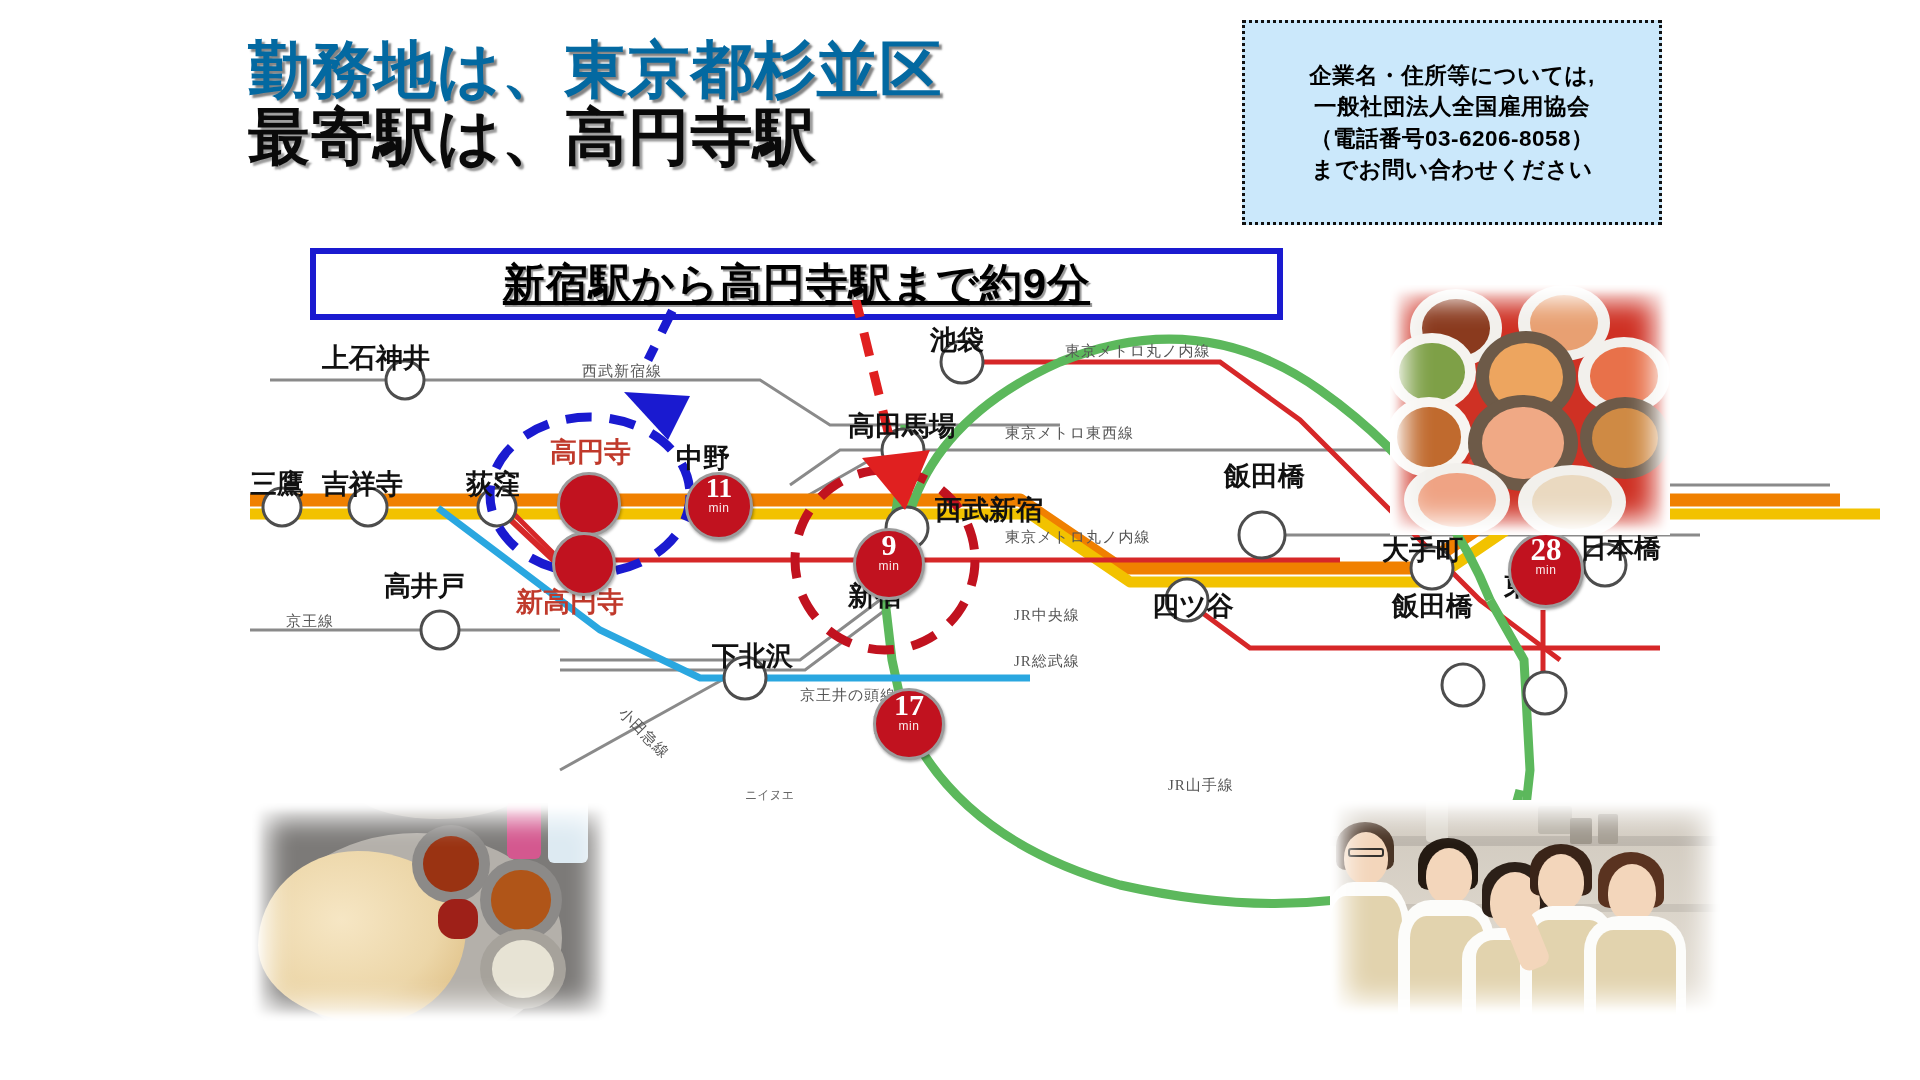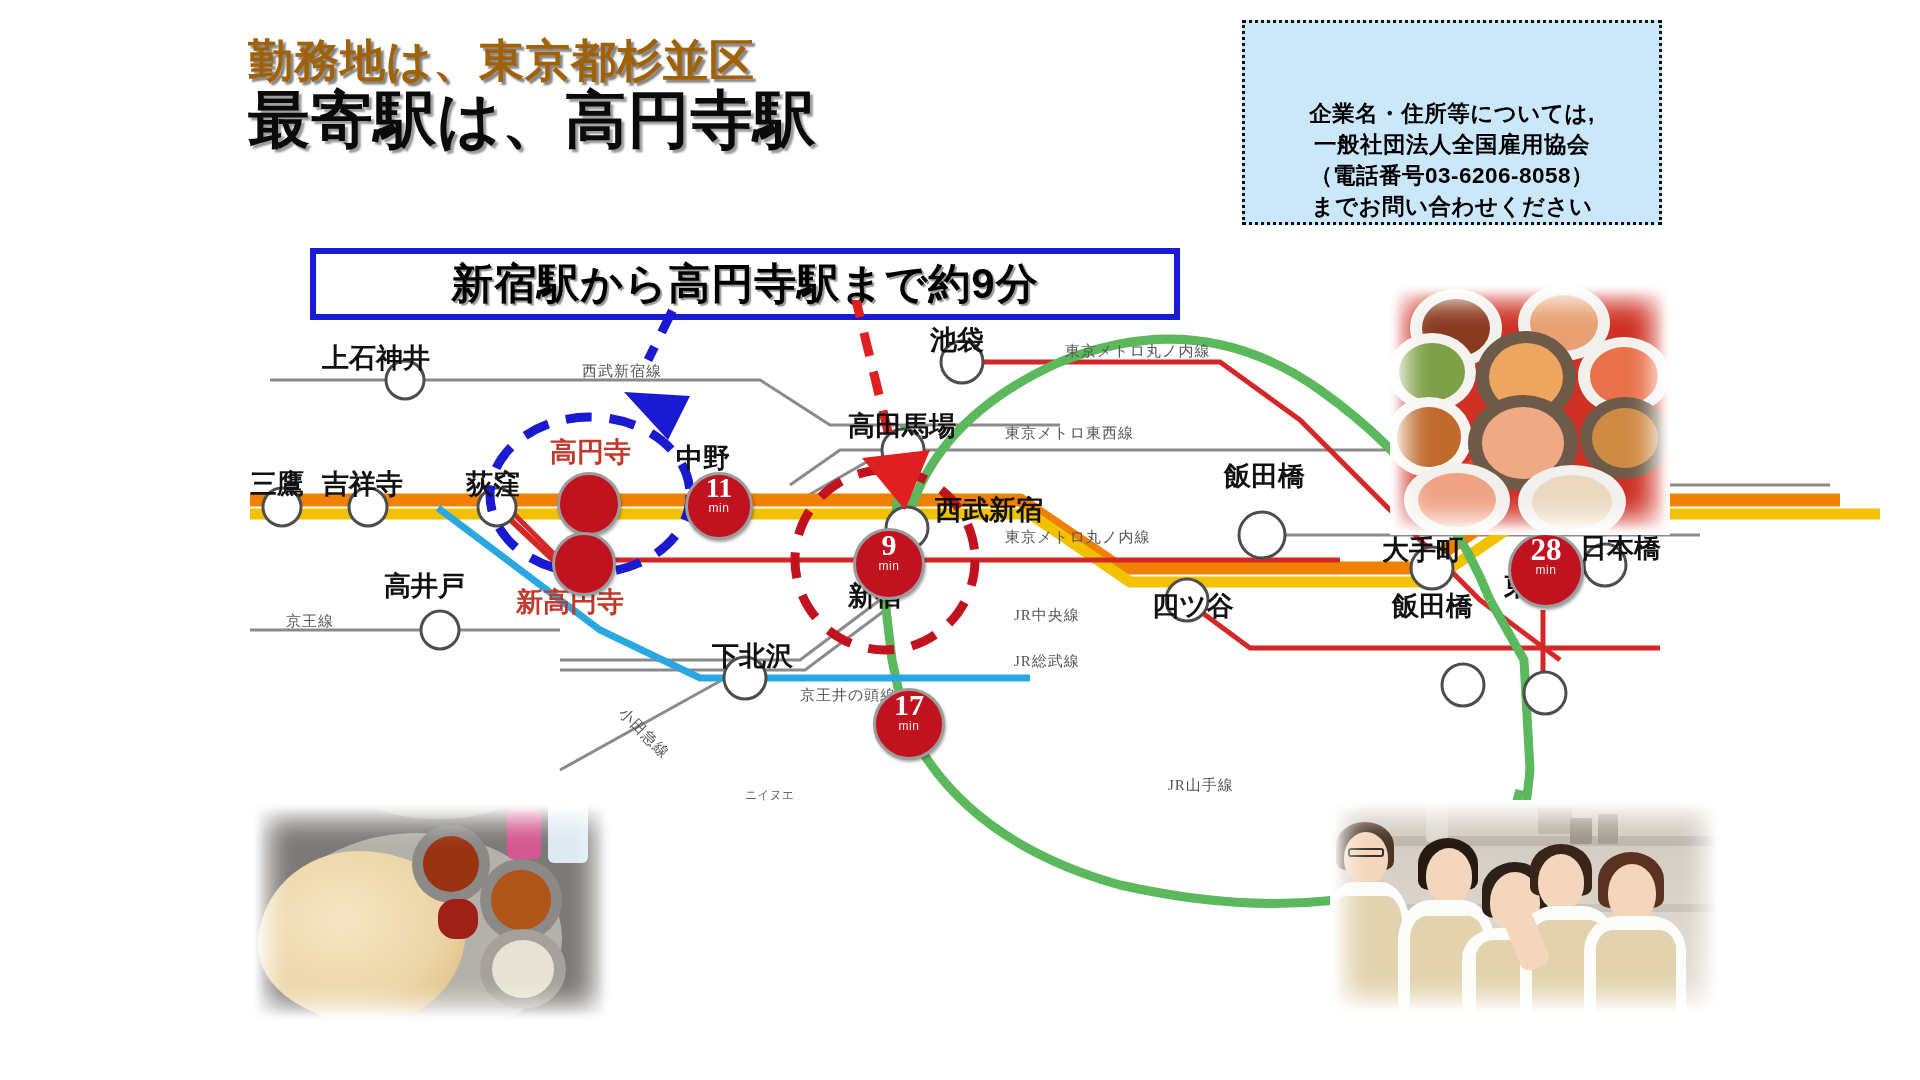--- a/index.html
+++ b/index.html
@@ -1,36 +1,36 @@
 <!DOCTYPE html>
 <html lang="ja"><head>
 <meta charset="utf-8">
 <style>
   html,body{margin:0;padding:0;background:#ffffff;}
   body{width:1920px;height:1080px;overflow:hidden;font-family:"Liberation Sans","DejaVu Sans",sans-serif;}
   #stage{position:relative;width:1920px;height:1080px;background:#fff;}
 
   
   .headline{position:absolute;left:248px;top:38px;line-height:1.02;}
-  .headline .l1{font-size:45px;font-weight:bold;color:#a16207;letter-spacing:1px;
+  .headline .l1{font-size:62px;font-weight:bold;color:#0369a1;letter-spacing:1px;
        text-shadow:3px 3px 2px rgba(90,90,90,.75);white-space:nowrap;}
   .headline .l2{font-size:62px;font-weight:bold;color:#0a0a0a;letter-spacing:1px;
        text-shadow:3px 3px 2px rgba(120,120,120,.75);white-space:nowrap;margin-top:4px;}
 
   
   .infobox{position:absolute;left:1242px;top:20px;width:420px;height:205px;
       background:#cbe8fb;border:3px dotted #111;box-sizing:border-box;
-      display:flex;flex-direction:column;align-items:center;justify-content:flex-end;}
+      display:flex;flex-direction:column;align-items:center;justify-content:center;}
   .infobox .ln{font-size:22.5px;font-weight:bold;color:#000;line-height:1.38;
       white-space:nowrap;letter-spacing:.5px;}
 
   
-  .callout{position:absolute;left:310px;top:248px;width:870px;height:72px;
+  .callout{position:absolute;left:310px;top:248px;width:973px;height:72px;
       border:6px solid #1a1ad0;background:#fff;box-sizing:border-box;
-      display:flex;align-items:center;justify-content:center;}
+      display:flex;align-items:center;justify-content:center;text-decoration:underline;}
   .callout span{font-size:42px;font-weight:bold;color:#000;white-space:nowrap;
       text-shadow:2px 2px 1px rgba(110,110,110,.7);letter-spacing:1px;}
 
   
   .mapwrap{position:absolute;left:0;top:300px;width:1920px;height:720px;}
   .mapwrap svg{display:block;}
 
   
   .lbl{position:absolute;font-weight:bold;color:#111;white-space:nowrap;
        font-family:"Liberation Serif","DejaVu Serif",serif;}

